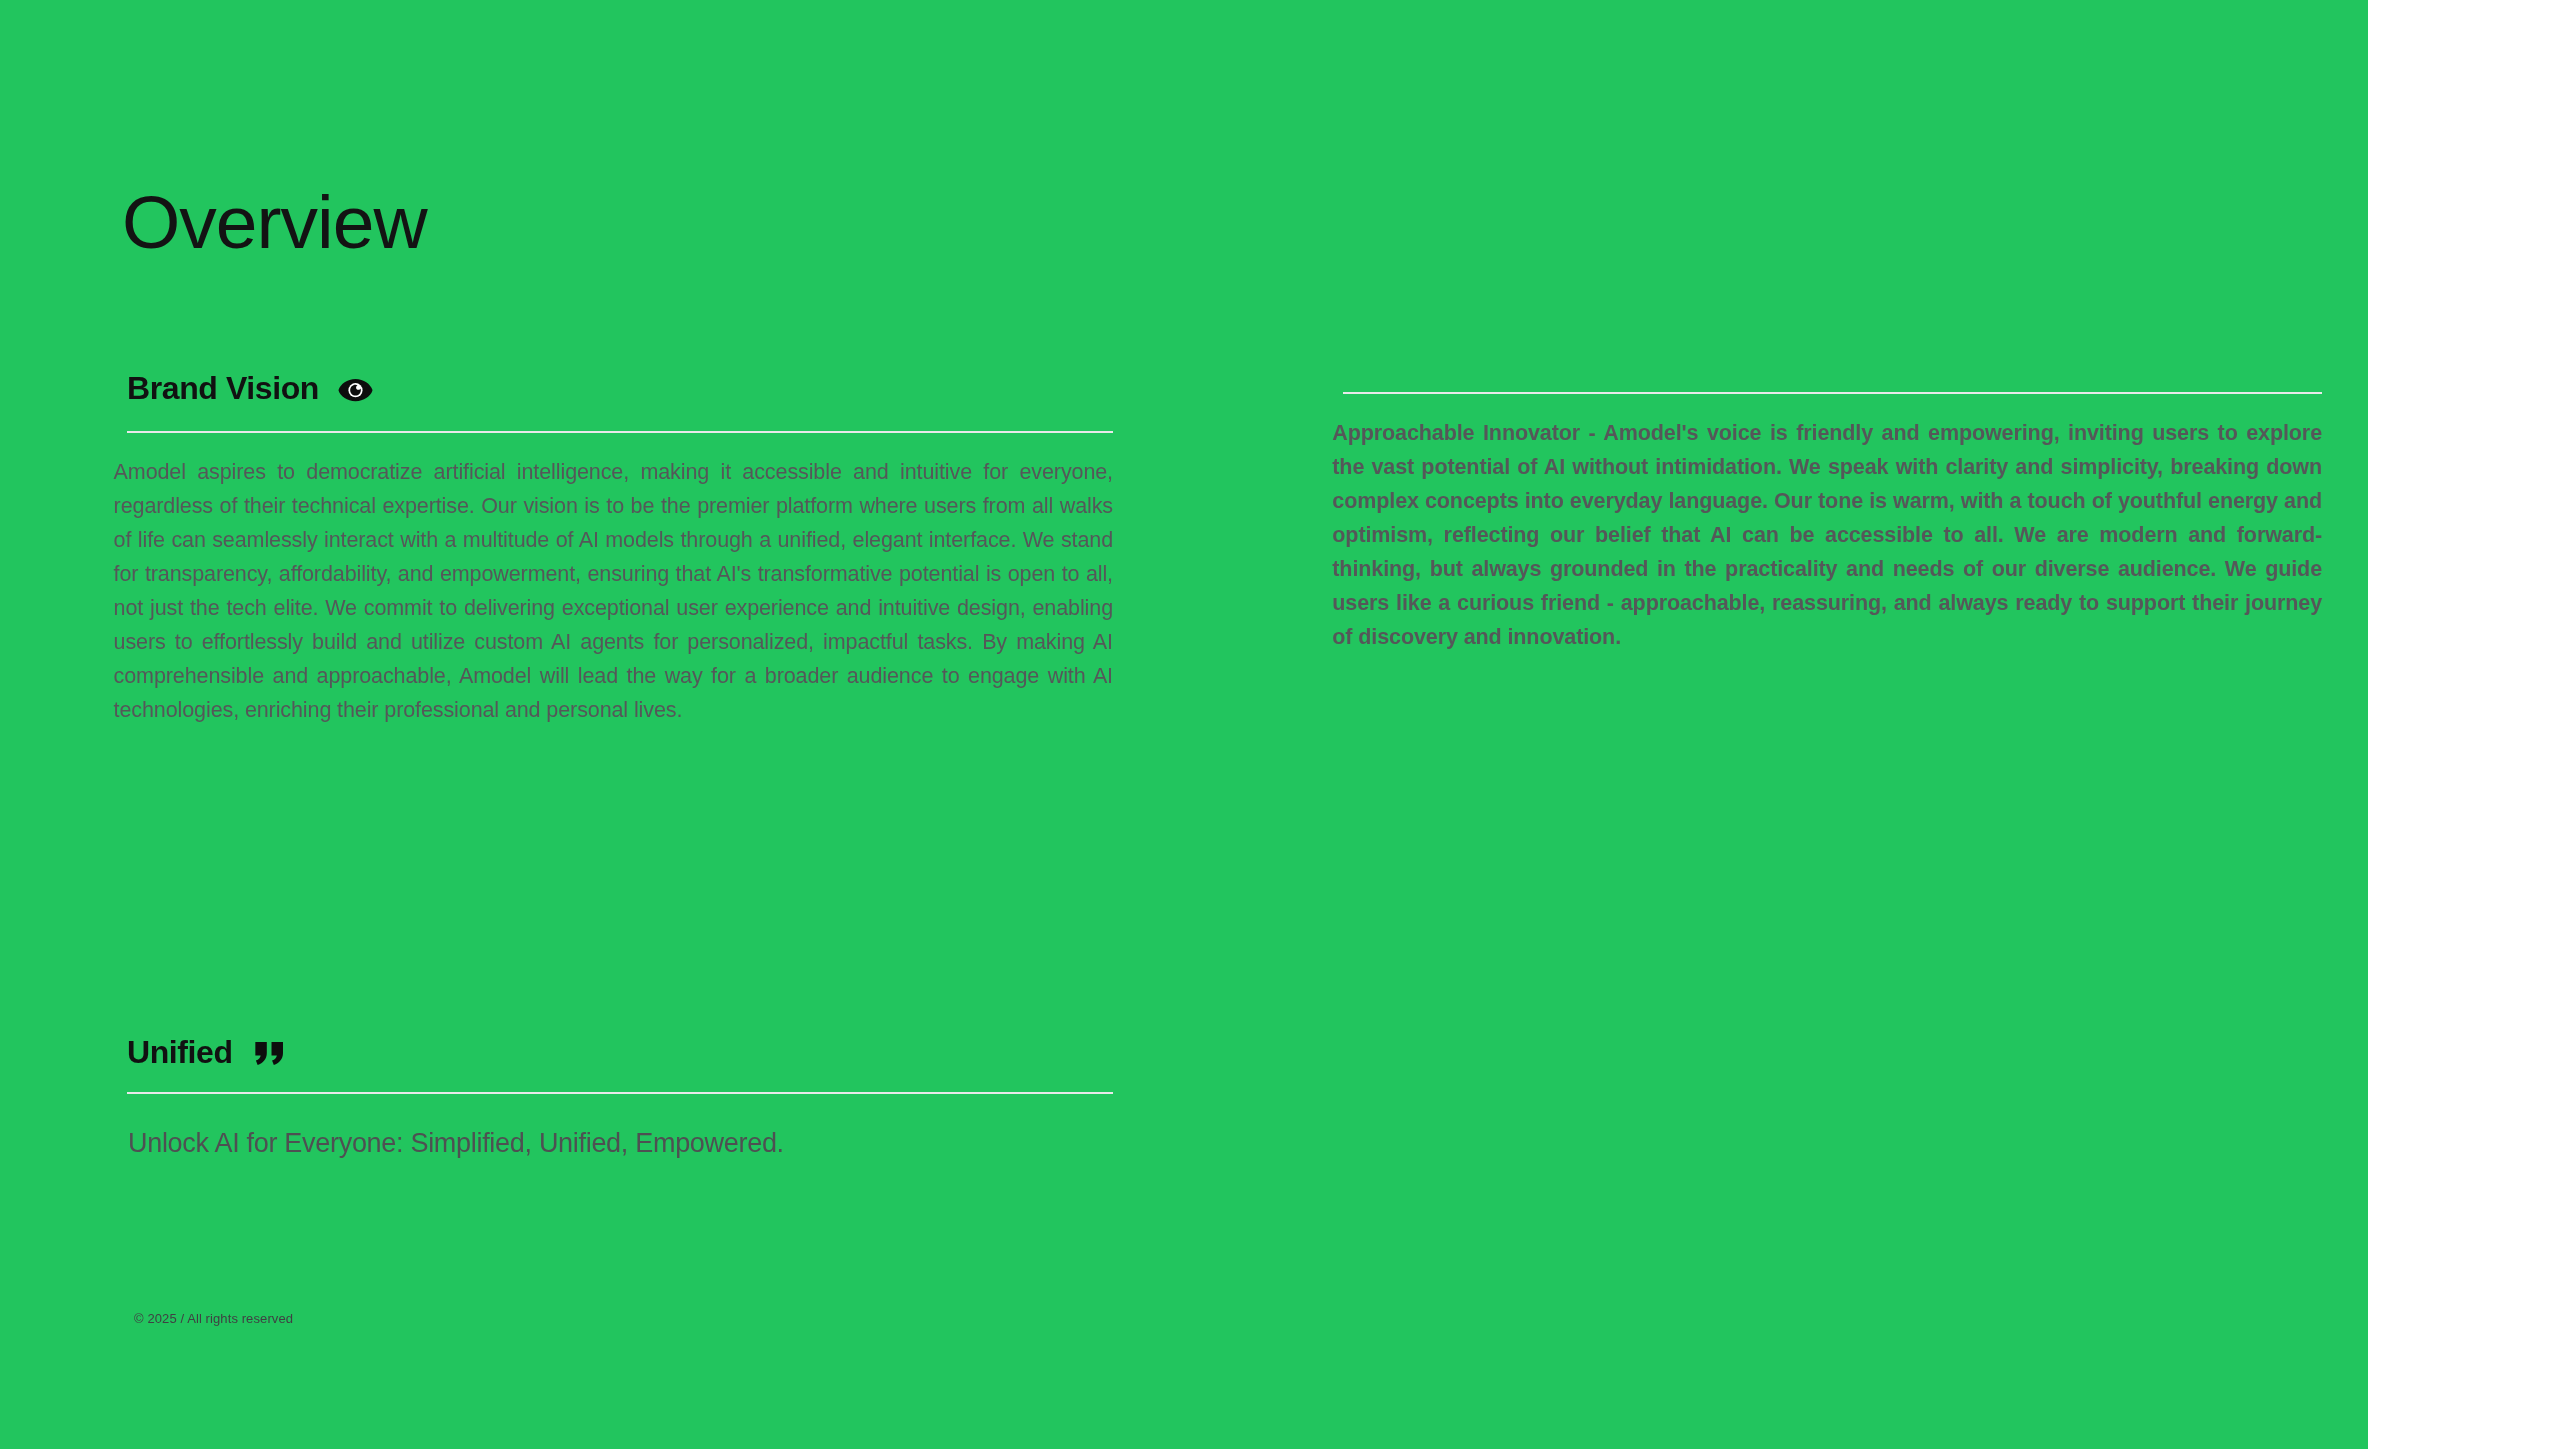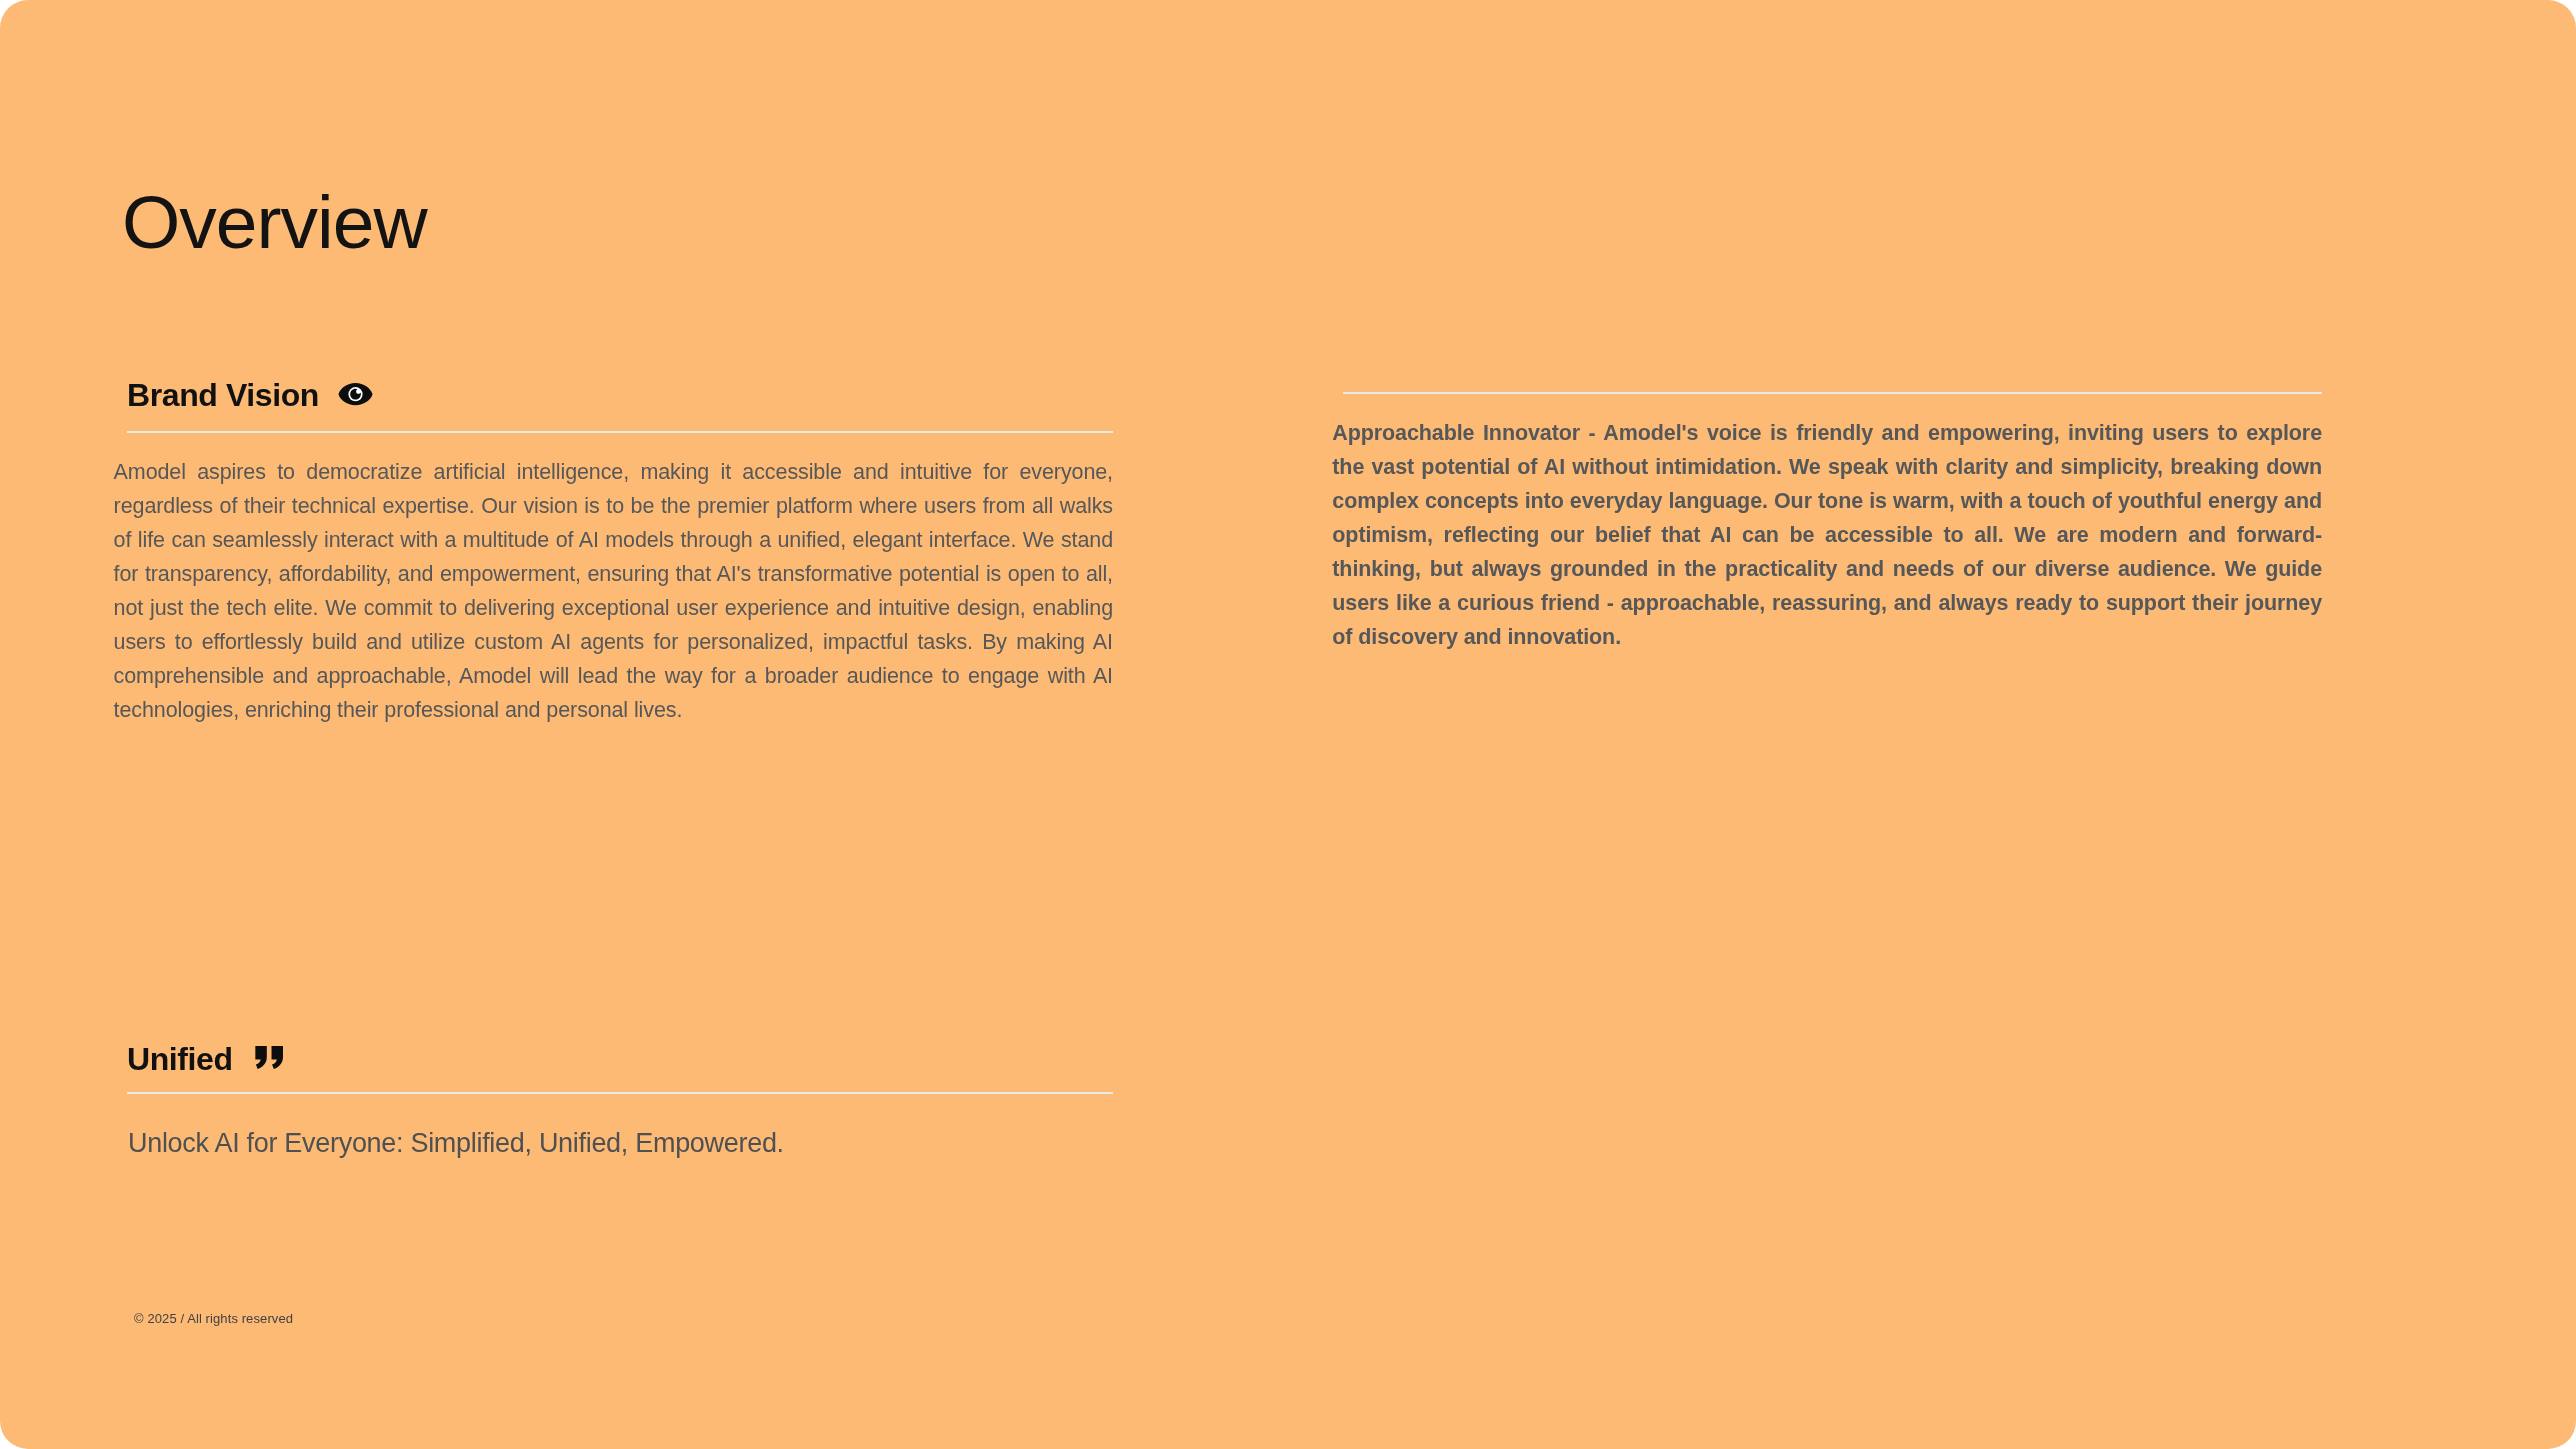--- a/index.html
+++ b/index.html
@@ -10,24 +10,23 @@
   body {
     width: 2576px;
     height: 1449px;
     font-family: "Liberation Sans", "DejaVu Sans", sans-serif;
     -webkit-font-smoothing: antialiased;
     overflow: hidden;
   }
 
   .page {
     position: relative;
-    width: 2576px;
+    width: 2368px;
     height: 1449px;
-    background: #fdba74;
-    border-radius: 28px;
+    background: #22c55e;
   }
 
   
   .page-title {
     position: absolute;
     left: 122px;
     top: 133px;
     font-size: 75px;
     font-weight: 300;
     letter-spacing: -1px;
@@ -39,21 +38,21 @@
   
   .section {
     position: absolute;
   }
   .section-vision { left: 127px; top: 372px;  width: 986px; }
   .section-voice  { left: 1343px; top: 372px; width: 979px; }
   .section-tagline{ left: 127px; top: 1036px; width: 986px; }
 
   .section-head {
     display: flex;
-    align-items: flex-end;
+    align-items: flex-start;
     gap: 17.4px;
     height: 39px;
   }
   .section-title {
     font-size: 32px;
     font-weight: 700;
     color: #111111;
     letter-spacing: -0.4px;
     line-height: 1;
     white-space: nowrap;

